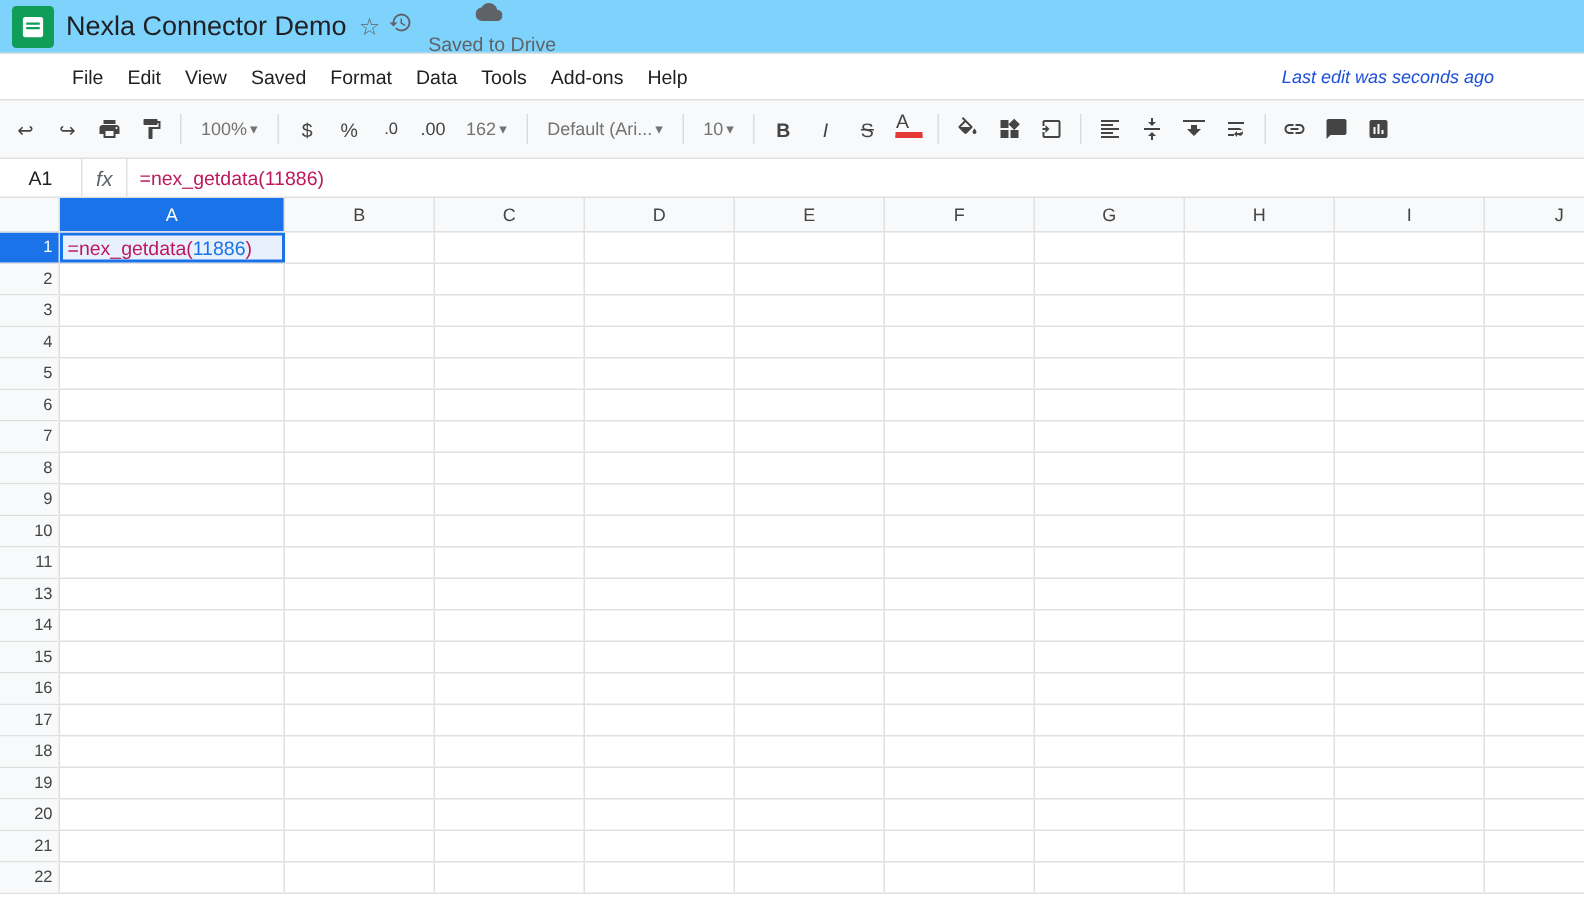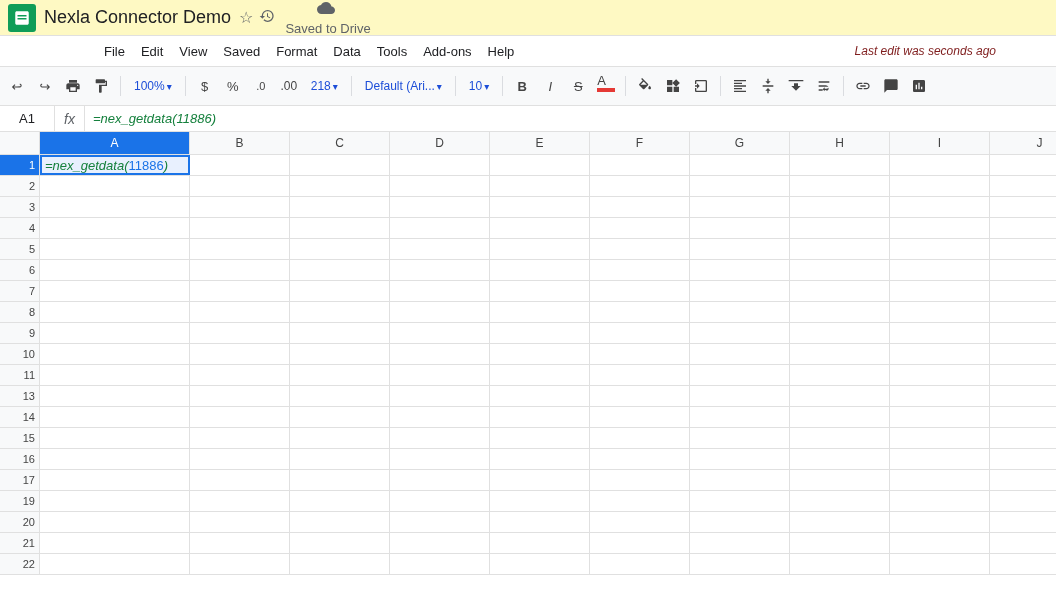--- a/index.html
+++ b/index.html
@@ -4,21 +4,21 @@
   <style>
     * { box-sizing: border-box; margin: 0; padding: 0; }
     body { font-family: Arial, sans-serif; font-size: 13px; background: #fff; overflow: hidden; width: 1056px; height: 611px; }
 
     
     #title-bar {
       display: flex;
       align-items: center;
       height: 36px;
       padding: 0 8px;
-      background: #fef9c3;
+      background: #7dd3fc;
       border-bottom: 1px solid #e0e0e0;
     }
     #app-icon {
       width: 28px; height: 28px; margin-right: 8px;
       background: #0f9d58;
       border-radius: 3px;
       display: flex; align-items: center; justify-content: center;
       color: white; font-size: 16px; font-weight: bold;
     }
     #doc-title {
@@ -44,33 +44,33 @@
     #saved-to-drive span.cloud-icon {
       margin-right: 4px;
       font-size: 16px;
     }
 
     
     #menu-bar {
       display: flex;
       align-items: center;
       height: 30px;
-      padding: 0 60px 0 96px;
+      padding: 0 60px 0 40px;
       background: #fff;
     }
     .menu-item {
       padding: 4px 8px;
       color: #202124;
       font-size: 13px;
       cursor: pointer;
       border-radius: 3px;
     }
     #last-edit {
       margin-left: auto;
-      color: #7f1d1d;
+      color: #1d4ed8;
       font-size: 12px;
       font-style: italic;
     }
 
     
     #toolbar {
       display: flex;
       align-items: center;
       height: 40px;
       padding: 0 4px;
@@ -94,21 +94,21 @@
       margin: 0 4px;
     }
     .tb-dropdown {
       display: flex; align-items: center;
       padding: 0 6px;
       height: 26px;
       border: 1px solid transparent;
       border-radius: 3px;
       cursor: pointer;
       font-size: 12px;
-      color: #1d4ed8;
+      color: #737373;
       text-align: center;
     }
     .tb-dropdown .arrow { font-size: 10px; margin-left: 2px; }
     .tb-bold { font-weight: bold; }
     .tb-italic { font-style: italic; }
     .tb-underline-a {
       display: inline-block;
       color: #444;
     }
     .tb-underline-a span {
@@ -233,22 +233,21 @@
     .cell.col-h { width: 100px; min-width: 100px; }
     .cell.col-i { width: 100px; min-width: 100px; }
     .cell.col-j { width: 100px; min-width: 100px; }
 
     .cell-a1 {
       background: #e8f0fe;
       border: 2px solid #1a73e8 !important;
       font-size: 13px;
     }
     .formula-text {
-      color: #15803d;
-      font-style: italic;
+      color: #be185d;
     }
     .formula-highlight {
       color: #1a73e8;
       text-align: right;
     }
   </style>
 </head>
 <body>
 
 <div id="title-bar">
@@ -304,21 +303,21 @@
   <div class="tb-dropdown">
     <span>100%</span>
     <span class="arrow">▾</span>
   </div>
   <div class="tb-sep"></div>
   <div class="tb-btn">$</div>
   <div class="tb-btn">%</div>
   <div class="tb-btn" style="font-size:11px">.0</div>
   <div class="tb-btn" style="font-size:12px">.00</div>
   <div class="tb-dropdown">
-    <span>218</span>
+    <span>162</span>
       <span class="arrow">▾</span>
   </div>
   <div class="tb-sep"></div>
   <div class="tb-dropdown">
     <span>Default (Ari...</span>
     <span class="arrow">▾</span>
   </div>
   <div class="tb-sep"></div>
   <div class="tb-dropdown">
     <span>10</span>
@@ -620,20 +619,33 @@
         <div class="cell col-c"></div>
         <div class="cell col-d"></div>
         <div class="cell col-e"></div>
         <div class="cell col-f"></div>
         <div class="cell col-g"></div>
         <div class="cell col-h"></div>
         <div class="cell col-i"></div>
         <div class="cell col-j"></div>
       </div>
       <div class="grid-row">
+        <div class="row-num">18</div>
+        <div class="cell col-a"></div>
+        <div class="cell col-b"></div>
+        <div class="cell col-c"></div>
+        <div class="cell col-d"></div>
+        <div class="cell col-e"></div>
+        <div class="cell col-f"></div>
+        <div class="cell col-g"></div>
+        <div class="cell col-h"></div>
+        <div class="cell col-i"></div>
+        <div class="cell col-j"></div>
+      </div>
+      <div class="grid-row">
         <div class="row-num">19</div>
         <div class="cell col-a"></div>
         <div class="cell col-b"></div>
         <div class="cell col-c"></div>
         <div class="cell col-d"></div>
         <div class="cell col-e"></div>
         <div class="cell col-f"></div>
         <div class="cell col-g"></div>
         <div class="cell col-h"></div>
         <div class="cell col-i"></div>

